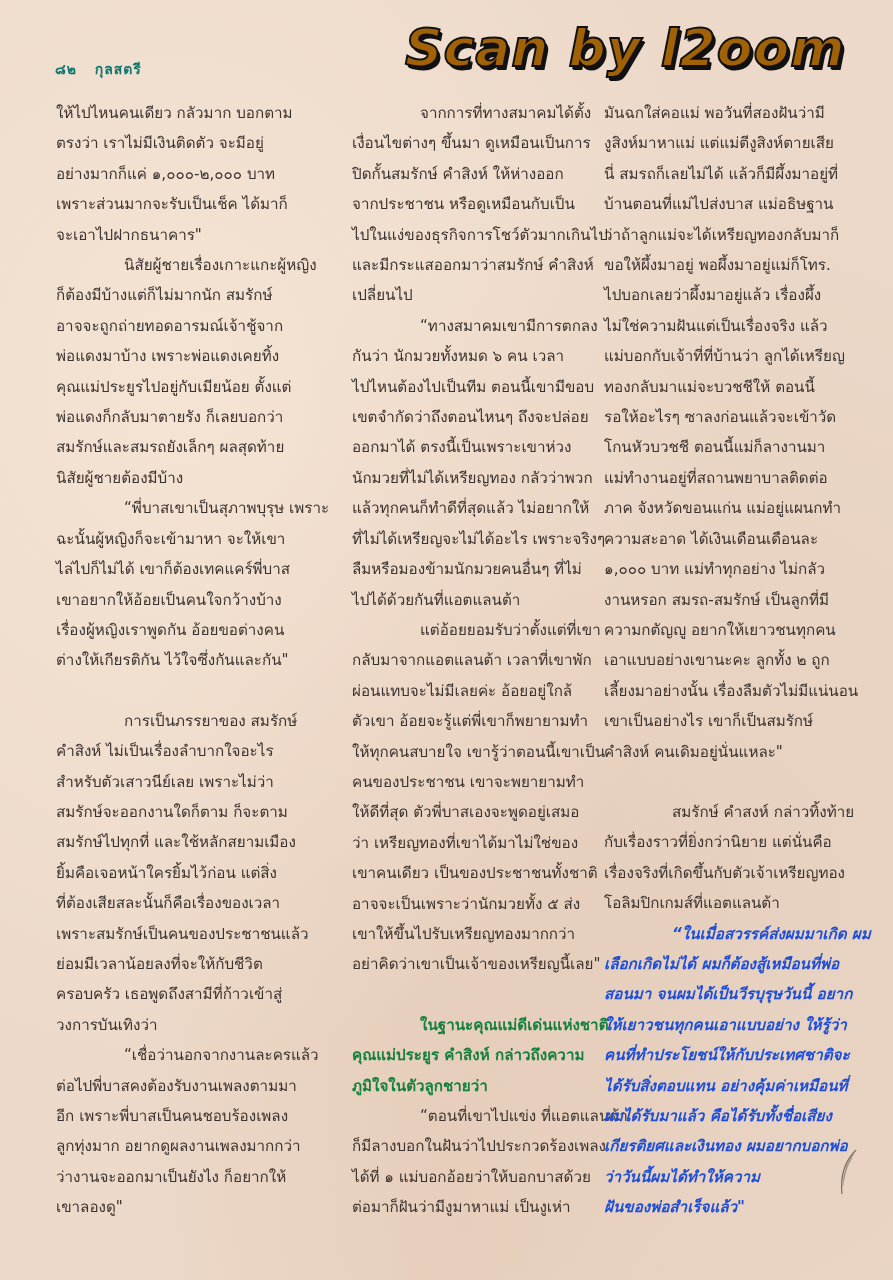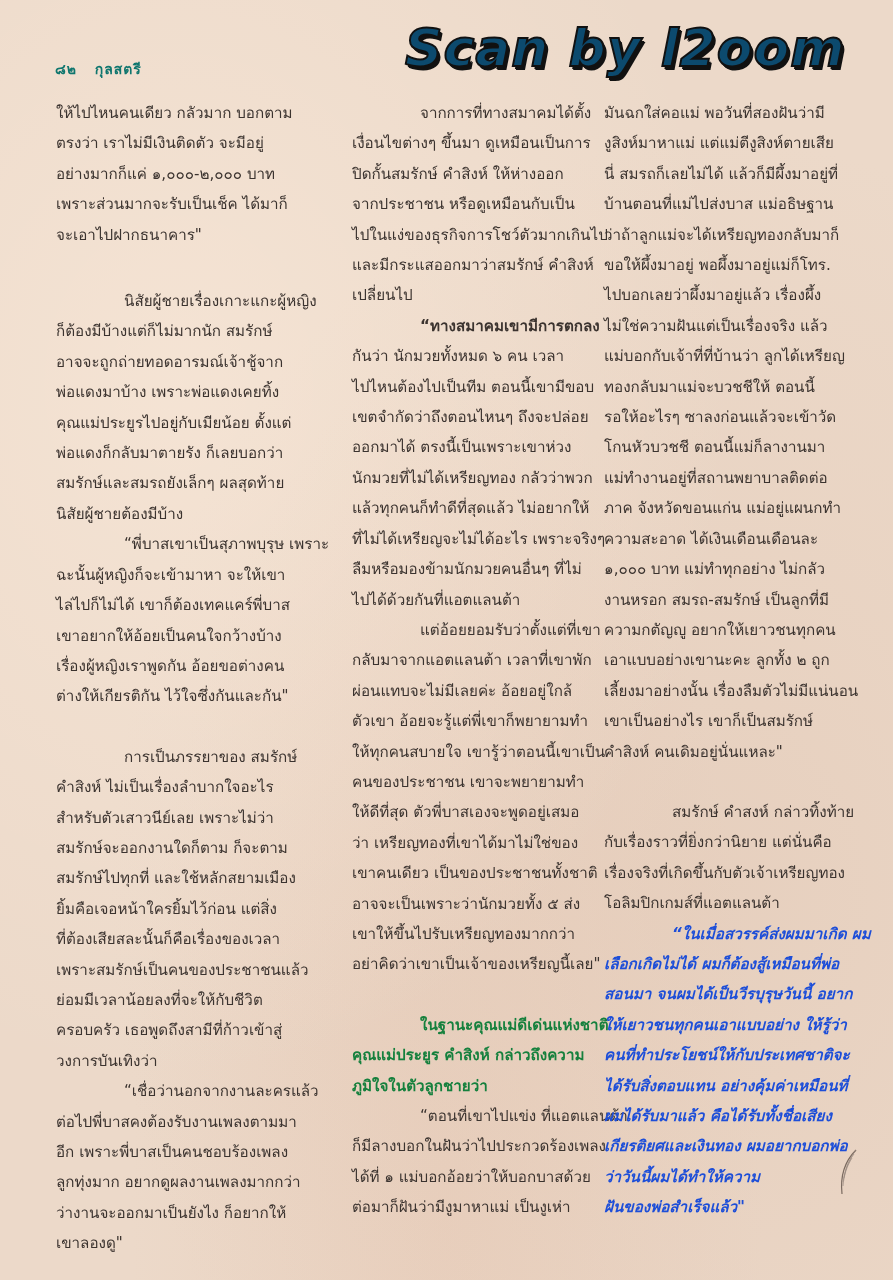--- a/index.html
+++ b/index.html
@@ -14,21 +14,21 @@
     color: #3b332f;
   }
   .header {
     position: absolute; left: 55px; top: 58px;
     font-size: 14px; font-weight: bold; color: #0f766e; letter-spacing: 1px;
   }
   .watermark {
     position: absolute; left: 405px; top: 18px;
     font-family: "DejaVu Sans", sans-serif;
     font-size: 52px; font-weight: bold; font-style: italic;
-    color: #0c4a6e; letter-spacing: 1px;
+    color: #a16207; letter-spacing: 1px;
     -webkit-text-stroke: 2px #111;
     text-shadow: 3px 4px 0 #111, 2px 3px 0 #111;
   }
   .col {
     position: absolute; top: 98px; width: 262px;
     font-size: 15.2px; line-height: 30.4px;
     text-align: justify;
   }
   .col.c1 { left: 56px; }
   .col.c2 { left: 352px; }
@@ -55,21 +55,21 @@
 
 <div class="col c1">
     <p>
       <span class="line">ให้ไปไหนคนเดียว กลัวมาก บอกตาม</span>
       <span class="line">ตรงว่า เราไม่มีเงินติดตัว จะมีอยู่</span>
       <span class="line">อย่างมากก็แค่ ๑,๐๐๐-๒,๐๐๐ บาท</span>
       <span class="line">เพราะส่วนมากจะรับเป็นเช็ค ได้มาก็</span>
       <span class="line">จะเอาไปฝากธนาคาร"</span>
     </p>
     <p>
-      <span class="line" style="text-indent: 68px; margin-top: 36px;">นิสัยผู้ชายเรื่องเกาะแกะผู้หญิง</span>
+      <span class="line" style="text-indent: 68px;">นิสัยผู้ชายเรื่องเกาะแกะผู้หญิง</span>
       <span class="line">ก็ต้องมีบ้างแต่ก็ไม่มากนัก สมรักษ์</span>
       <span class="line">อาจจะถูกถ่ายทอดอารมณ์เจ้าชู้จาก</span>
       <span class="line">พ่อแดงมาบ้าง เพราะพ่อแดงเคยทิ้ง</span>
       <span class="line">คุณแม่ประยูรไปอยู่กับเมียน้อย ตั้งแต่</span>
       <span class="line">พ่อแดงก็กลับมาตายรัง ก็เลยบอกว่า</span>
       <span class="line">สมรักษ์และสมรถยังเล็กๆ ผลสุดท้าย</span>
       <span class="line">นิสัยผู้ชายต้องมีบ้าง</span>
     </p>
     <p>
       <span class="line" style="text-indent: 68px;">“พี่บาสเขาเป็นสุภาพบุรุษ เพราะ</span>
@@ -106,21 +106,21 @@
     <p>
       <span class="line" style="text-indent: 68px;">จากการที่ทางสมาคมได้ตั้ง</span>
       <span class="line">เงื่อนไขต่างๆ ขึ้นมา ดูเหมือนเป็นการ</span>
       <span class="line">ปิดกั้นสมรักษ์ คำสิงห์ ให้ห่างออก</span>
       <span class="line">จากประชาชน หรือดูเหมือนกับเป็น</span>
       <span class="line">ไปในแง่ของธุรกิจการโชว์ตัวมากเกินไป</span>
       <span class="line">และมีกระแสออกมาว่าสมรักษ์ คำสิงห์</span>
       <span class="line">เปลี่ยนไป</span>
     </p>
     <p>
-      <span class="line" style="text-indent: 68px; font-weight: bold;">“ทางสมาคมเขามีการตกลง</span>
+      <span class="line" style="text-indent: 68px;">“ทางสมาคมเขามีการตกลง</span>
       <span class="line">กันว่า นักมวยทั้งหมด ๖ คน เวลา</span>
       <span class="line">ไปไหนต้องไปเป็นทีม ตอนนี้เขามีขอบ</span>
       <span class="line">เขตจำกัดว่าถึงตอนไหนๆ ถึงจะปล่อย</span>
       <span class="line">ออกมาได้ ตรงนี้เป็นเพราะเขาห่วง</span>
       <span class="line">นักมวยที่ไม่ได้เหรียญทอง กลัวว่าพวก</span>
       <span class="line">แล้วทุกคนก็ทำดีที่สุดแล้ว ไม่อยากให้</span>
       <span class="line">ที่ไม่ได้เหรียญจะไม่ได้อะไร เพราะจริงๆ</span>
       <span class="line">ลืมหรือมองข้ามนักมวยคนอื่นๆ ที่ไม่</span>
       <span class="line">ไปได้ด้วยกันที่แอตแลนต้า</span>
     </p>

